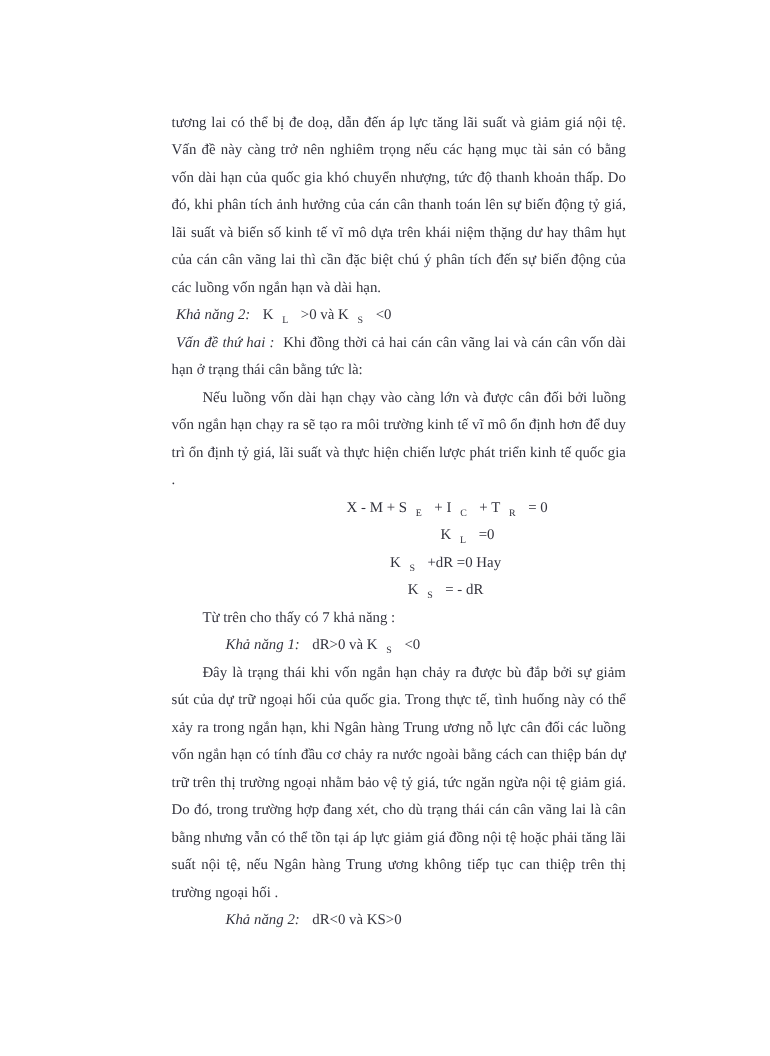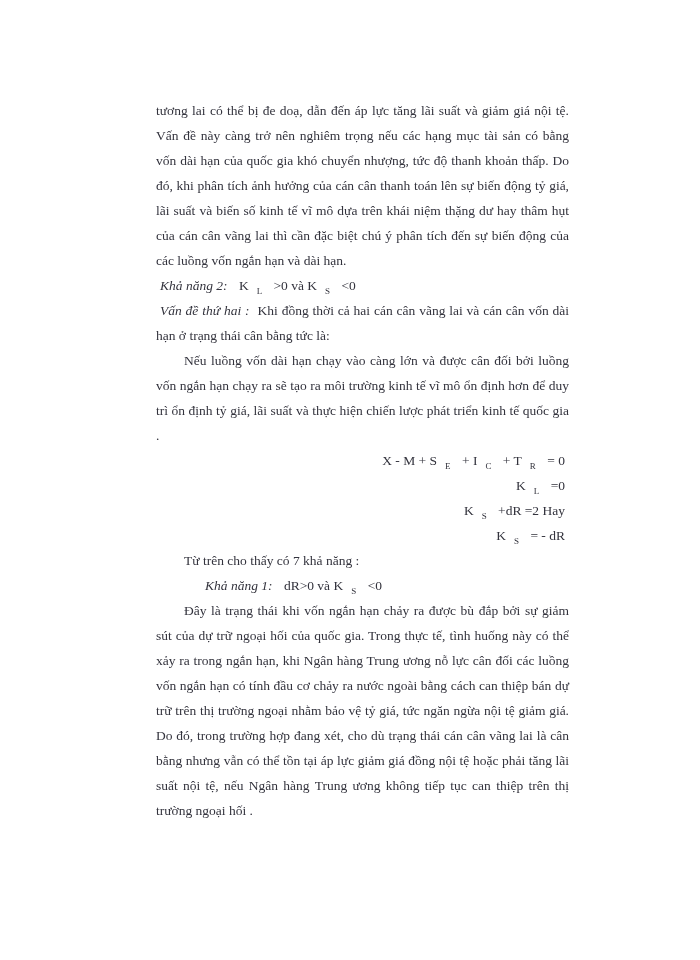--- a/index.html
+++ b/index.html
@@ -17,21 +17,21 @@
     position: relative;
   }
   .text-block {
     padding: 86px 139px 0 140px;
     font-size: 13.5px;
     line-height: 25px;
   }
   p { margin: 0; text-align: justify; }
   .indent { text-indent: 28px; }
   .indent-lg { text-indent: 45px; font-family: Liberation Serif, serif; }
-  .formula { text-align: right; }
+  .formula { text-align: center; }
   .f-x  { padding-left: 88px; }
   .f-kl { padding-left: 125px; }
   .f-ks { padding-left: 85px; }
   sub { font-size: 9px; line-height: 0; }
   i { font-style: italic; }
 </style>
 </head>
 <body>
 
 <div class="page">
@@ -43,25 +43,26 @@
 
     <p class="para"><i>Vấn đề thứ hai :</i><span>Khi đồng thời cả hai cán cân vãng lai và cán cân vốn dài hạn ở trạng thái cân bằng tức là:</span></p>
 
     <p class="para indent">Nếu luồng vốn dài hạn chạy vào càng lớn và được cân đối bởi luồng vốn ngắn hạn chạy ra sẽ tạo ra môi trường kinh tế vĩ mô ổn định hơn để duy trì ổn định tỷ giá, lãi suất và thực hiện chiến lược phát triển kinh tế quốc gia .</p>
 
     <p class="formula f-x"><span>X - M + S</span><sub>E</sub><span> + I</span><sub>C</sub><span> + T</span><sub>R</sub><span> = 0</span></p>
 
     <p class="formula f-kl"><span>K</span><sub>L</sub><span> =0</span></p>
 
 
-    <p class="formula f-ks"><span>K</span><sub>S</sub><span> +dR =2 Hay</span></p>
+    <p class="formula f-ks"><span>K</span><sub>S</sub><span> +dR =0 Hay</span></p>
 
     <p class="formula f-ks"><span>K</span><sub>S</sub><span> = - dR</span></p>
 
     <p class="para indent">Từ trên cho thấy có 7 khả năng :</p>
 
     <p class="indent-lg"><i>Khả năng 1: </i><span>dR&gt;0 và K</span><sub>S</sub><span> &lt;0</span></p>
 
     <p class="para indent">Đây là trạng thái khi vốn ngắn hạn chảy ra được bù đắp bởi sự giảm sút của dự trữ ngoại hối của quốc gia. Trong thực tế, tình huống này có thể xảy ra trong ngắn hạn, khi Ngân hàng Trung ương nỗ lực cân đối các luồng vốn ngắn hạn có tính đầu cơ chảy ra nước ngoài bằng cách can thiệp bán dự trữ trên thị trường ngoại nhằm bảo vệ tỷ giá, tức ngăn ngừa nội tệ giảm giá. Do đó, trong trường hợp đang xét, cho dù trạng thái cán cân vãng lai là cân bằng nhưng vẫn có thể tồn tại áp lực giảm giá đồng nội tệ hoặc phải tăng lãi suất nội tệ, nếu Ngân hàng Trung ương không tiếp tục can thiệp trên thị trường ngoại hối .</p>
 
+    <p class="indent-lg"><i>Khả năng 2: </i><span>dR&lt;0 và KS&gt;0</span></p>
 
   </div>
 </div>
 
 </body></html>

